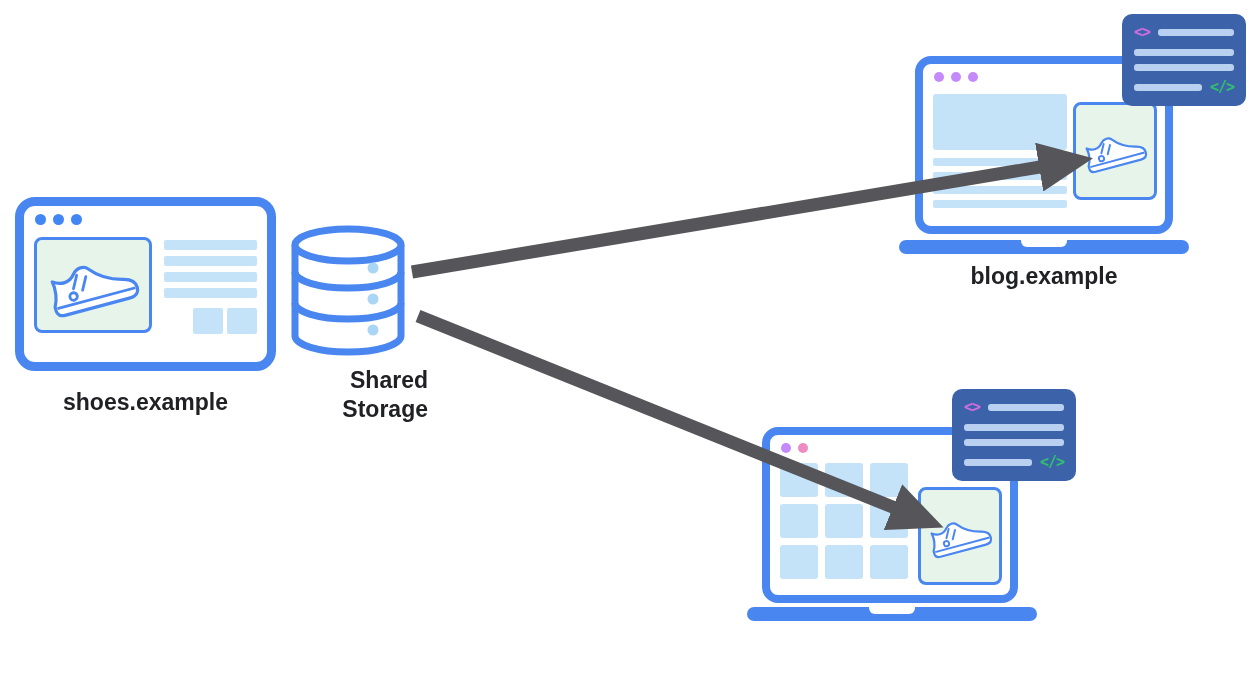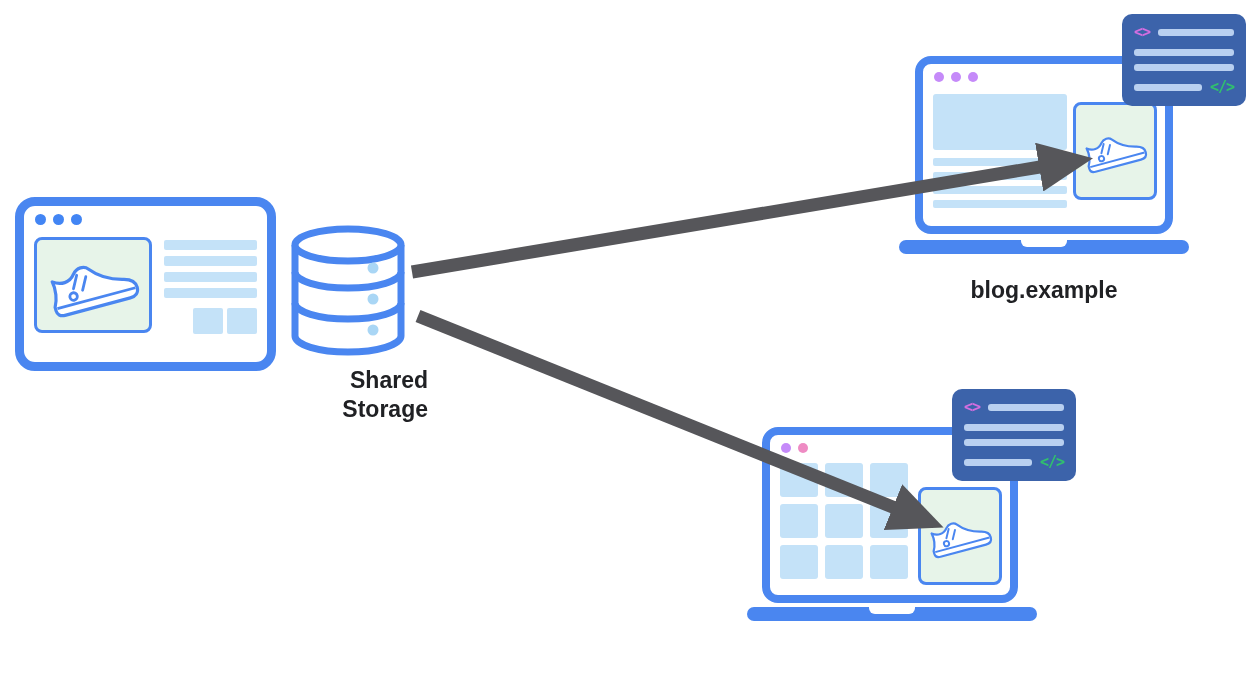--- a/index.html
+++ b/index.html
@@ -52,21 +52,21 @@
   .code-line{height:7px;background:#b9d0f0;border-radius:3px;flex:1;}
   .code-icon{font-family:"DejaVu Sans Mono",monospace;font-weight:700;font-size:15px;
              letter-spacing:-1px;line-height:1;}
   .code-icon.magenta{color:#d36ee0;}
   .code-icon.green{color:#31c06e;}
   
   .label{position:absolute;text-align:center;font-size:23px;font-weight:600;color:#202124;
          line-height:1.25;}
   .shoes-label{left:15px;top:388px;width:261px;}
   .storage-label{left:288px;top:366px;width:140px;text-align:right;}
-  .blog-label{left:915px;top:276px;width:258px;}
+  .blog-label{left:915px;top:262px;width:258px;}
   .news-label{left:762px;top:628px;width:256px;}
   
   .cylinder{position:absolute;left:289px;top:222px;z-index:10;}
   .arrows{position:absolute;left:0;top:0;z-index:30;pointer-events:none;}
 </style>
 </head>
 <body>
 
 <svg width="0" height="0" style="position:absolute" aria-hidden="true">
   <defs>
@@ -94,20 +94,21 @@
     </div>
     <div class="bars shoes-bars">
       <div class="bar"></div>
       <div class="bar"></div>
       <div class="bar"></div>
       <div class="bar"></div>
     </div>
     <div class="sq" style="left:169px;"></div>
     <div class="sq" style="left:203px;"></div>
   </div>
+  <div class="label shoes-label">shoes.example</div>
 
   <svg class="cylinder" width="118" height="138" viewBox="0 0 118 138">
     <path d="M6,23 L6,114 C6,122.8 29.7,130 59,130 C88.3,130 112,122.8 112,114 L112,23" fill="#ffffff" stroke="#4a86f0" stroke-width="7"></path>
     <path d="M6,50 C6,58.8 29.7,66 59,66 C88.3,66 112,58.8 112,50" fill="none" stroke="#4a86f0" stroke-width="7"></path>
     <path d="M6,81 C6,89.8 29.7,97 59,97 C88.3,97 112,89.8 112,81" fill="none" stroke="#4a86f0" stroke-width="7"></path>
     <ellipse cx="59" cy="23" rx="53" ry="16" fill="#ffffff" stroke="#4a86f0" stroke-width="7"></ellipse>
     <circle cx="84" cy="46" r="5.5" fill="#a9d6f5"></circle>
     <circle cx="84" cy="77" r="5.5" fill="#a9d6f5"></circle>
     <circle cx="84" cy="108" r="5.5" fill="#a9d6f5"></circle>
   </svg>

